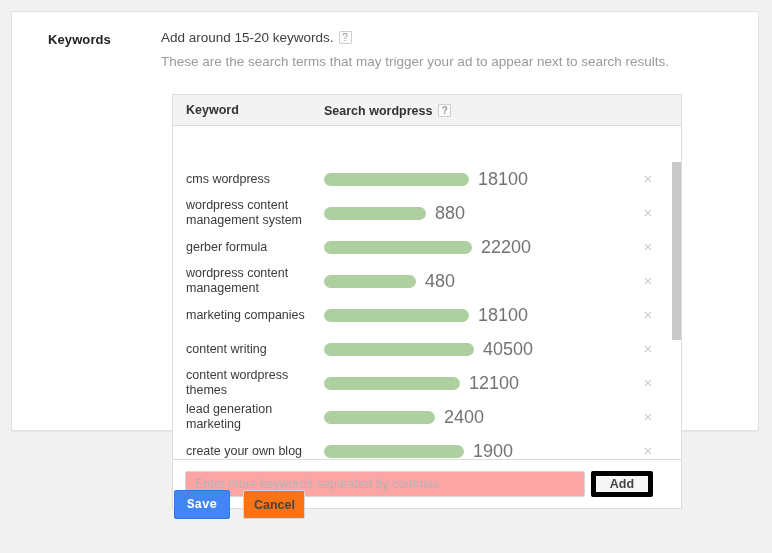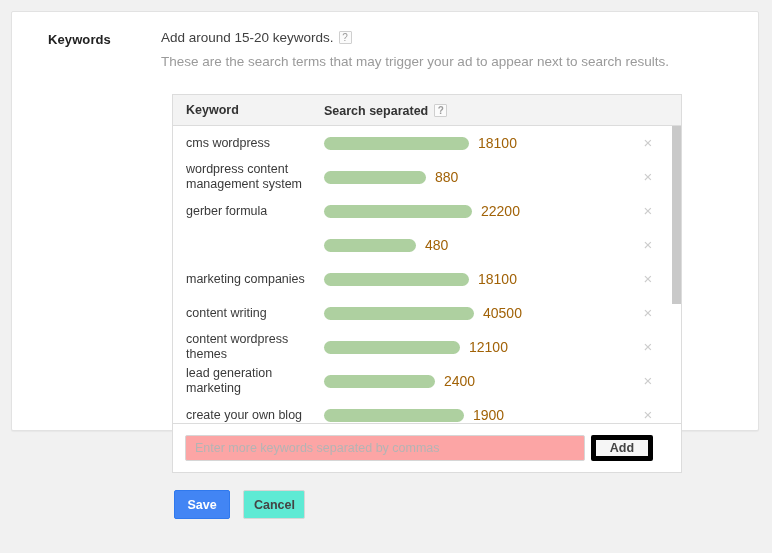--- a/index.html
+++ b/index.html
@@ -116,20 +116,21 @@
     white-space: nowrap;
   }
   .kw-head .h-pop .helpwrap { display:inline-block; margin-left: 6px; vertical-align: 1px; }
 
   
   .kw-scroll {
     position: relative;
     height: 297px;
     overflow: hidden;
     background: #ffffff;
+    margin-top: 36px;
   }
   .kw-rows {
     position: relative;
   }
 
   .kw-row {
     position: relative;
     min-height: 34px;
     display: flex;
     align-items: center;
@@ -149,22 +150,22 @@
     left: 151px;
     display: flex;
     align-items: center;
   }
   .kw-row .kbar {
     height: 13px;
     background: #aed0a0;
     border-radius: 7px;
   }
   .kw-row .kval {
-    font-size: 14px;
-    color: #a16207;
+    font-size: 18px;
+    color: #737373;
     margin-left: 9px;
     white-space: nowrap;
   }
   .kw-row .kdel {
     position: absolute;
     left: 466px;
     width: 18px;
     height: 18px;
     color: #cccccc;
     font-size: 15px;
@@ -243,31 +244,31 @@
   .btn-save {
     display: inline-block;
     width: 56px;
     height: 29px;
     background: #4285f4;
     border: 1px solid #3079ed;
     border-radius: 2px;
     color: #ffffff;
     font-size: 12.5px;
     font-weight: bold;
-    font-family: Liberation Sans, sans-serif;
+    font-family: Liberation Mono, monospace;
     cursor: pointer;
     padding: 0;
     vertical-align: top;
   }
   .btn-cancel {
     display: inline-block;
     width: 62px;
     height: 29px;
     margin-left: 9px;
-    background: #5eead4;
+    background: #f97316;
     border: 1px solid #d6d6d6;
     border-radius: 2px;
     color: #444444;
     font-size: 12.5px;
     font-weight: bold;
     font-family: "Liberation Sans", sans-serif;
     cursor: pointer;
     padding: 0;
     vertical-align: top;
   }
@@ -284,21 +285,21 @@
       <div class="intro-line">
         <span>Add around 15-20 keywords.</span><span class="helpwrap"><span class="help-chip">?</span></span>
       </div>
       <div class="sub-line">These are the search terms that may trigger your ad to appear next to search results.</div>
     </div>
 
     <div class="kw-block">
 
       <div class="kw-head">
         <div class="h-keyword">Keyword</div>
-        <div class="h-pop"><span>Search separated</span><span class="helpwrap"><span class="help-chip">?</span></span></div>
+        <div class="h-pop"><span>Search wordpress</span><span class="helpwrap"><span class="help-chip">?</span></span></div>
       </div>
 
       <div class="kw-scroll">
         <div class="kw-rows" id="kw-rows">
             <div class="kw-row">
               <div class="kname">cms wordpress</div>
               <div class="kbarwrap">
                 <div class="kbar" style="width: 145px; background: rgb(174, 208, 160);"></div>
                 <div class="kval">18100</div>
               </div>
@@ -314,20 +315,21 @@
             </div>
             <div class="kw-row">
               <div class="kname">gerber formula</div>
               <div class="kbarwrap">
                 <div class="kbar" style="width: 148px; background: rgb(174, 208, 160);"></div>
                 <div class="kval">22200</div>
               </div>
               <div class="kdel">×</div>
             </div>
             <div class="kw-row">
+              <div class="kname">wordpress content management</div>
               <div class="kbarwrap">
                 <div class="kbar" style="width: 92px; background: rgb(174, 208, 160);"></div>
                 <div class="kval">480</div>
               </div>
               <div class="kdel">×</div>
             </div>
             <div class="kw-row">
               <div class="kname">marketing companies</div>
               <div class="kbarwrap">
                 <div class="kbar" style="width: 145px; background: rgb(174, 208, 160);"></div>

